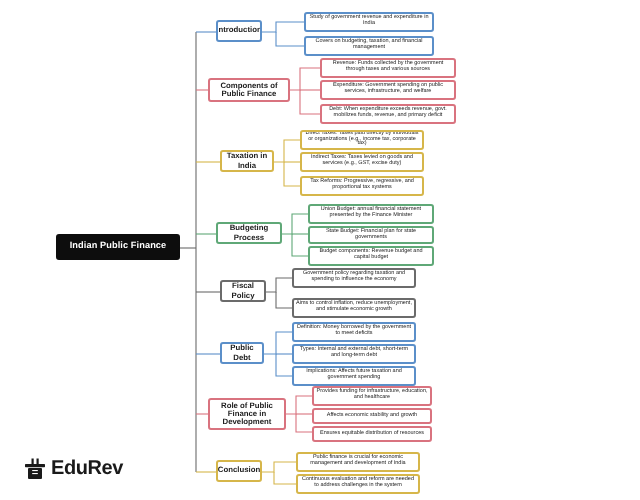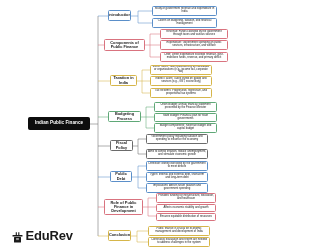--- a/index.html
+++ b/index.html
@@ -50,21 +50,21 @@
     display: flex;
     align-items: center;
     gap: 2.5px;
   }
   .logo-mark {
     width: 11px; height: 12px;
     position: relative;
     flex: 0 0 auto;
   }
   .logo-text {
-    font-size: 13px;
+    font-size: 10px;
     font-weight: bold;
     color: #1a1a1a;
     letter-spacing: -0.2px;
   }
 </style>
 </head>
 <body>
 
 <div id="map">
 

